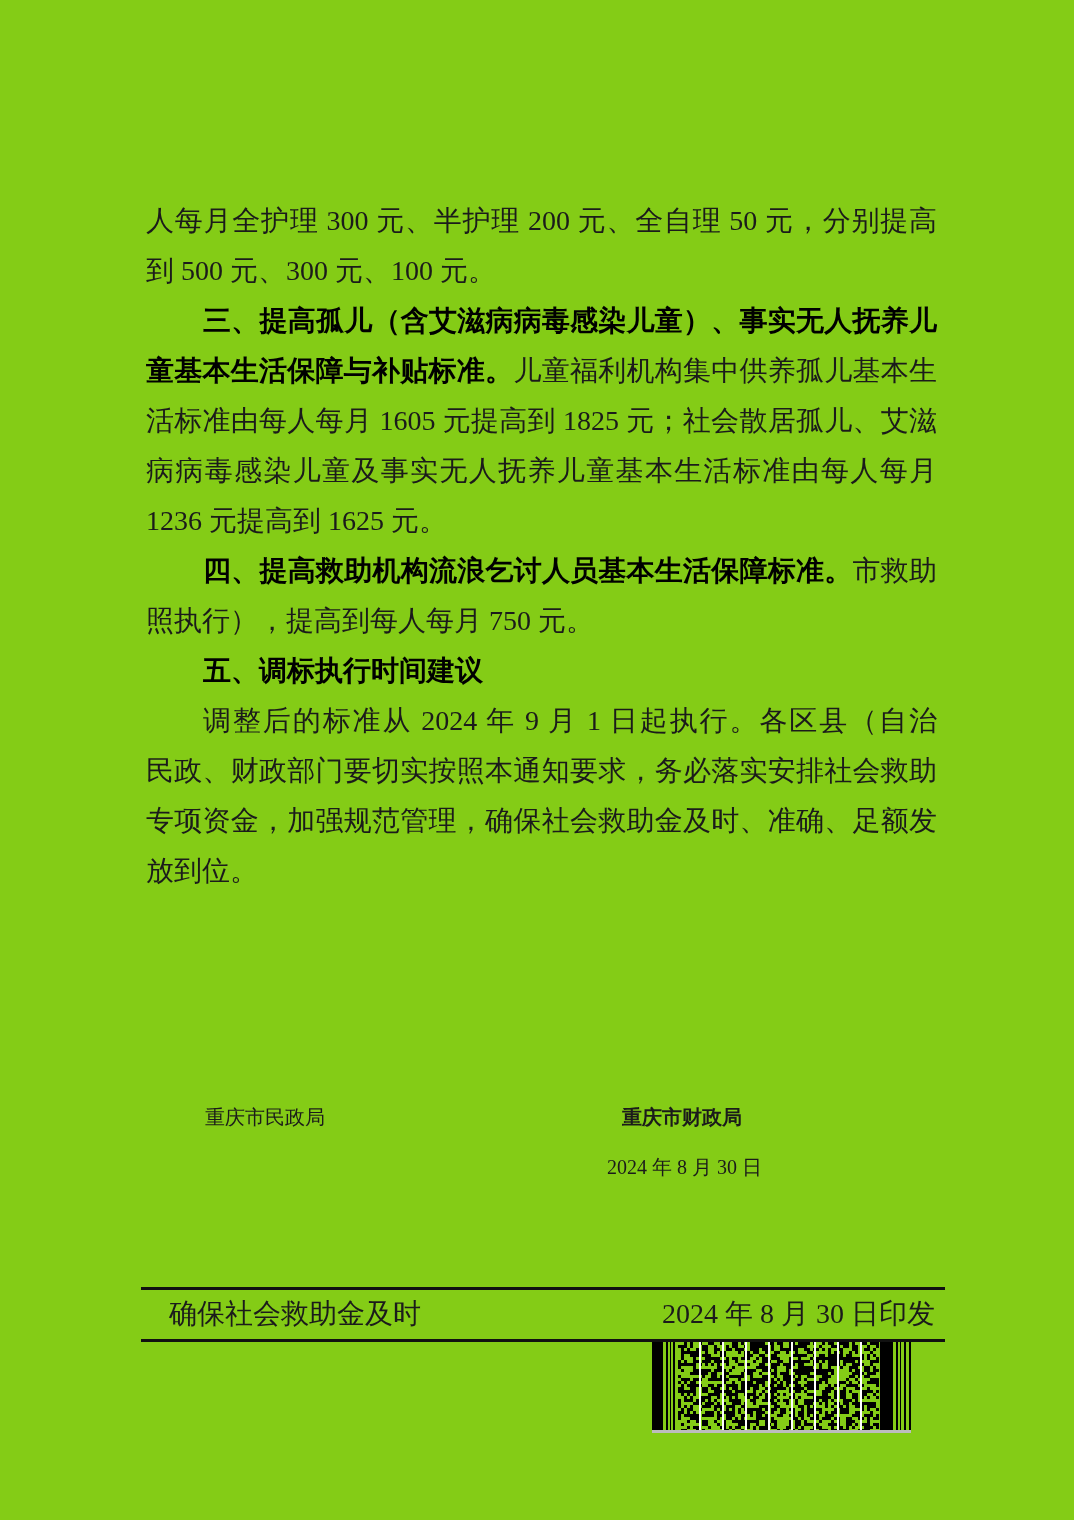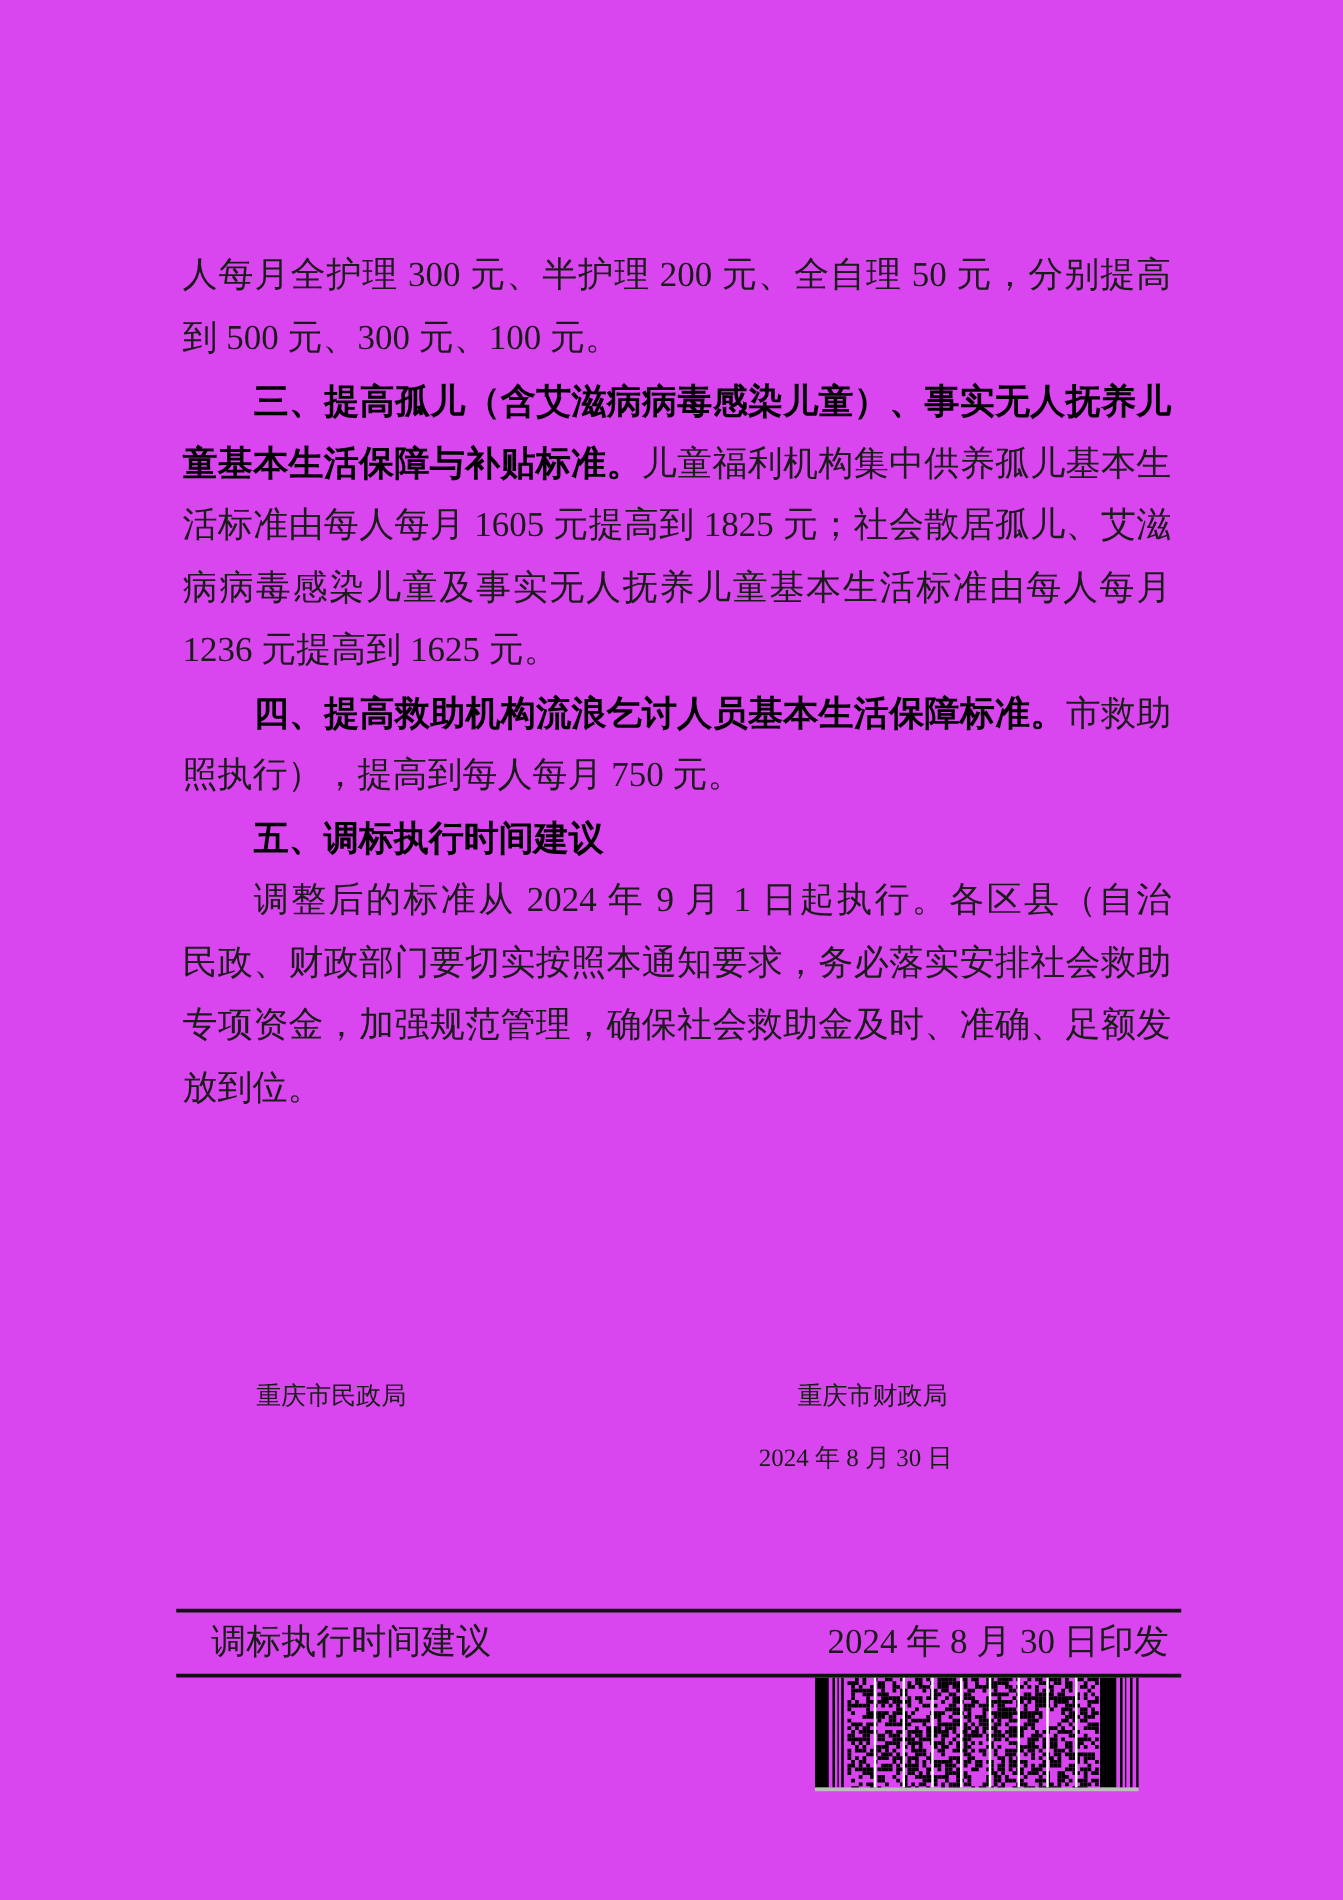--- a/index.html
+++ b/index.html
@@ -1,17 +1,17 @@
 <!DOCTYPE html>
 <html><head>
 <meta charset="utf-8">
 <style>
   html,body { margin:0; padding:0; background:#ffffff; }
   .page {
-    position:relative; width:1074px; height:1520px; background:#d946ef;
+    position:relative; width:1074px; height:1520px; background:#84cc16;
     overflow:hidden; color:#1b1b1b;
     font-family:"Liberation Serif","DejaVu Serif",serif;
   }
   
   .doc-body {
     position:absolute; left:146px; top:196px; width:791px;
     font-size:28px; line-height:50px;
   }
   .line { height:50px; overflow:hidden; }
   .line.fill { text-align:justify; text-align-last:justify; }
@@ -19,21 +19,21 @@
   .seg { color:#1b1b1b; }
   .seg.b {
     font-family:Liberation Sans, sans-serif;
     font-weight:700; color:#000000;
   }
   
   .sig {
     position:absolute; font-size:20px; line-height:50px; white-space:nowrap;
   }
   #sig-org-left  { left:205px; top:1092px; }
-  #sig-org-right { left:638px; top:1092px; }
+  #sig-org-right { left:622px; top:1092px;font-weight:bold; }
   #sig-date      { left:607px; top:1142px; }
   
   .rule {
     position:absolute; left:141px; width:804px; height:3px; background:#111111;
   }
   #rule-top    { top:1287px; }
   #rule-bottom { top:1339px; }
   .footer-text {
     position:absolute; font-size:28px; line-height:50px; white-space:nowrap;
   }
@@ -63,21 +63,21 @@
       <div class="line fill"><span class="seg">民政、财政部门要切实按照本通知要求，务必落实安排社会救助</span></div>
       <div class="line fill"><span class="seg">专项资金，加强规范管理，确保社会救助金及时、准确、足额发</span></div>
       <div class="line"><span class="seg">放到位。</span></div>
     </div>
 
   <div class="sig" id="sig-org-left">重庆市民政局</div>
   <div class="sig" id="sig-org-right">重庆市财政局</div>
   <div class="sig" id="sig-date">2024 年 8 月 30 日</div>
 
   <div class="rule" id="rule-top"></div>
-  <div class="footer-text" id="footer-office">调标执行时间建议</div>
+  <div class="footer-text" id="footer-office">确保社会救助金及时</div>
   <div class="footer-text" id="footer-date">2024 年 8 月 30 日印发</div>
   <div class="rule" id="rule-bottom"></div>
 
   <div id="barcode-wrap">
       <svg width="259" height="92" viewBox="0 0 259 92" xmlns="http://www.w3.org/2000/svg">
         <rect x="0" y="0" width="11" height="88" fill="#000000"></rect>
         <rect x="14" y="0" width="2" height="88" fill="#000000"></rect>
         <rect x="18" y="0" width="1" height="88" fill="#000000"></rect>
         <rect x="21" y="0" width="2" height="88" fill="#000000"></rect>
         <rect x="26" y="3" width="3" height="3" fill="#000000"></rect>

